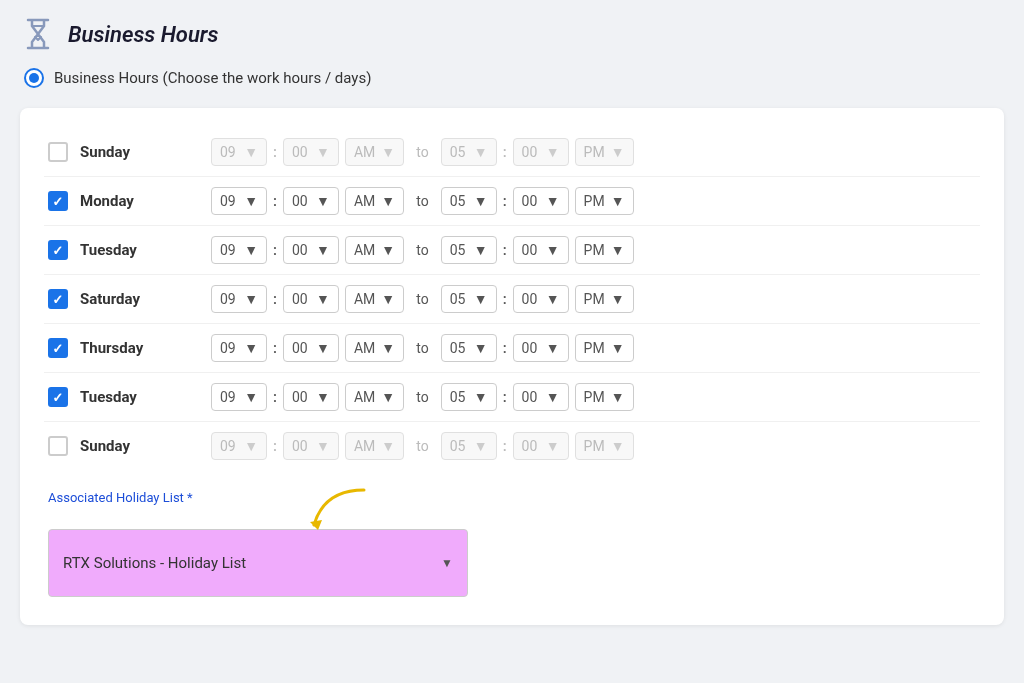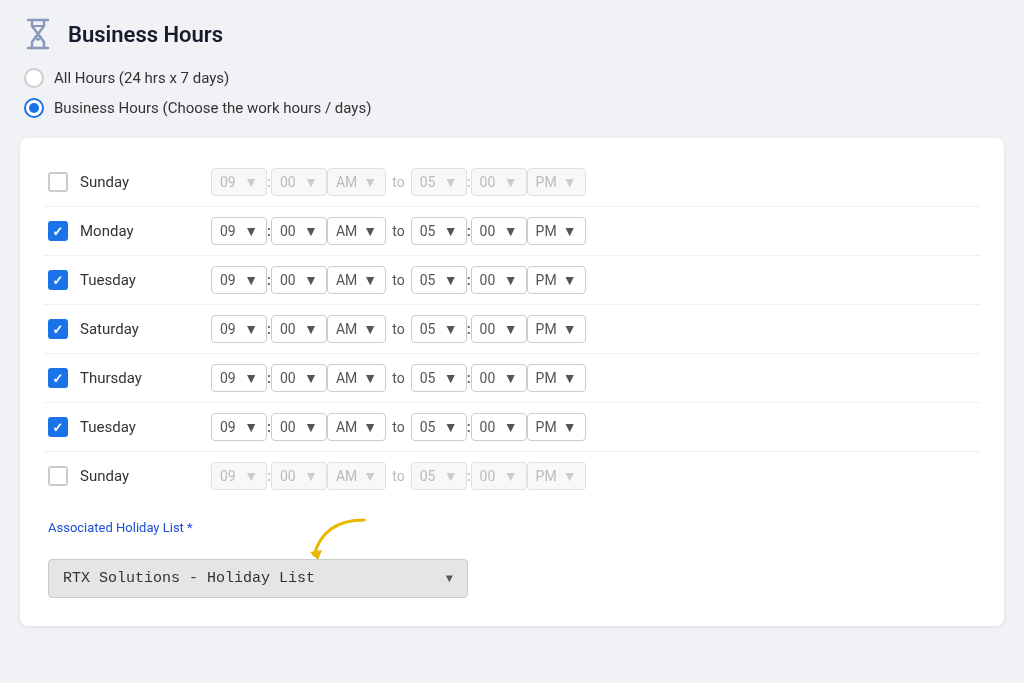--- a/index.html
+++ b/index.html
@@ -16,20 +16,21 @@
       width: 1024px;
       min-height: 683px;
       background: #f0f2f5;
       padding: 16px 20px;
     }
     .header {
       display: flex;
       align-items: center;
       gap: 12px;
       margin-bottom: 16px;
+      font-style: italic;
     }
     .header-icon {
       width: 36px;
       height: 36px;
       display: flex;
       align-items: center;
       justify-content: center;
     }
     .header-title {
       font-size: 22px;
@@ -114,25 +115,26 @@
       content: '✓';
       color: white;
       font-size: 13px;
       font-weight: bold;
       line-height: 1;
     }
     .day-label {
       width: 110px;
       font-size: 15px;
       color: #333;
-      font-weight: 400;
+      font-weight: 700;
     }
     .time-controls {
       display: flex;
       align-items: center;
+      gap: 6px;
       flex: 1;
       padding-left: 21px;
     }
     .time-select {
       display: flex;
       align-items: center;
       gap: 2px;
       border: 1px solid #ccc;
       border-radius: 4px;
       padding: 5px 8px;
@@ -186,25 +188,24 @@
       font-size: 13px;
       color: #1d4ed8;
       margin-bottom: 24px;
     }
     .holiday-select {
       display: flex;
       align-items: center;
       justify-content: space-between;
       border: 1px solid #ccc;
       border-radius: 4px;
-      padding: 10px 14px;
-      background: #e5e5e5;
+      padding: 24px 14px;
+      background: #f0abfc;
       cursor: pointer;
       width: 420px;
-      font-family: Liberation Mono, monospace;
     }
     .holiday-select span {
       font-size: 15px;
       color: #333;
     }
     .arrow-annotation {
       position: absolute;
       top: -10px;
       left: 260px;
       width: 70px;
@@ -222,24 +223,20 @@
         <path d="M4 2h20M4 30h20M8 2v6l6 8-6 8v6M20 2v6l-6 8 6 8v6" stroke="#8899bb" stroke-width="2.5" stroke-linecap="round" stroke-linejoin="round"></path>
         <path d="M8 8h12" stroke="#8899bb" stroke-width="2" stroke-linecap="round"></path>
         <path d="M11 19l3 3 3-3" stroke="#8899bb" stroke-width="2" stroke-linecap="round" stroke-linejoin="round"></path>
       </svg>
     </div>
     <h1 class="header-title">Business Hours</h1>
   </div>
 
   <div class="radio-group">
     <div class="radio-option">
-      <div class="radio-circle"></div>
-      <span>All Hours (24 hrs x 7 days)</span>
-    </div>
-    <div class="radio-option">
       <div class="radio-circle selected"></div>
       <span>Business Hours (Choose the work hours / days)</span>
     </div>
   </div>
 
   <div class="main-card">
     <div id="days-container">
         <div class="day-row">
       <div class="checkbox-wrap">
         <div class="checkbox "></div>

